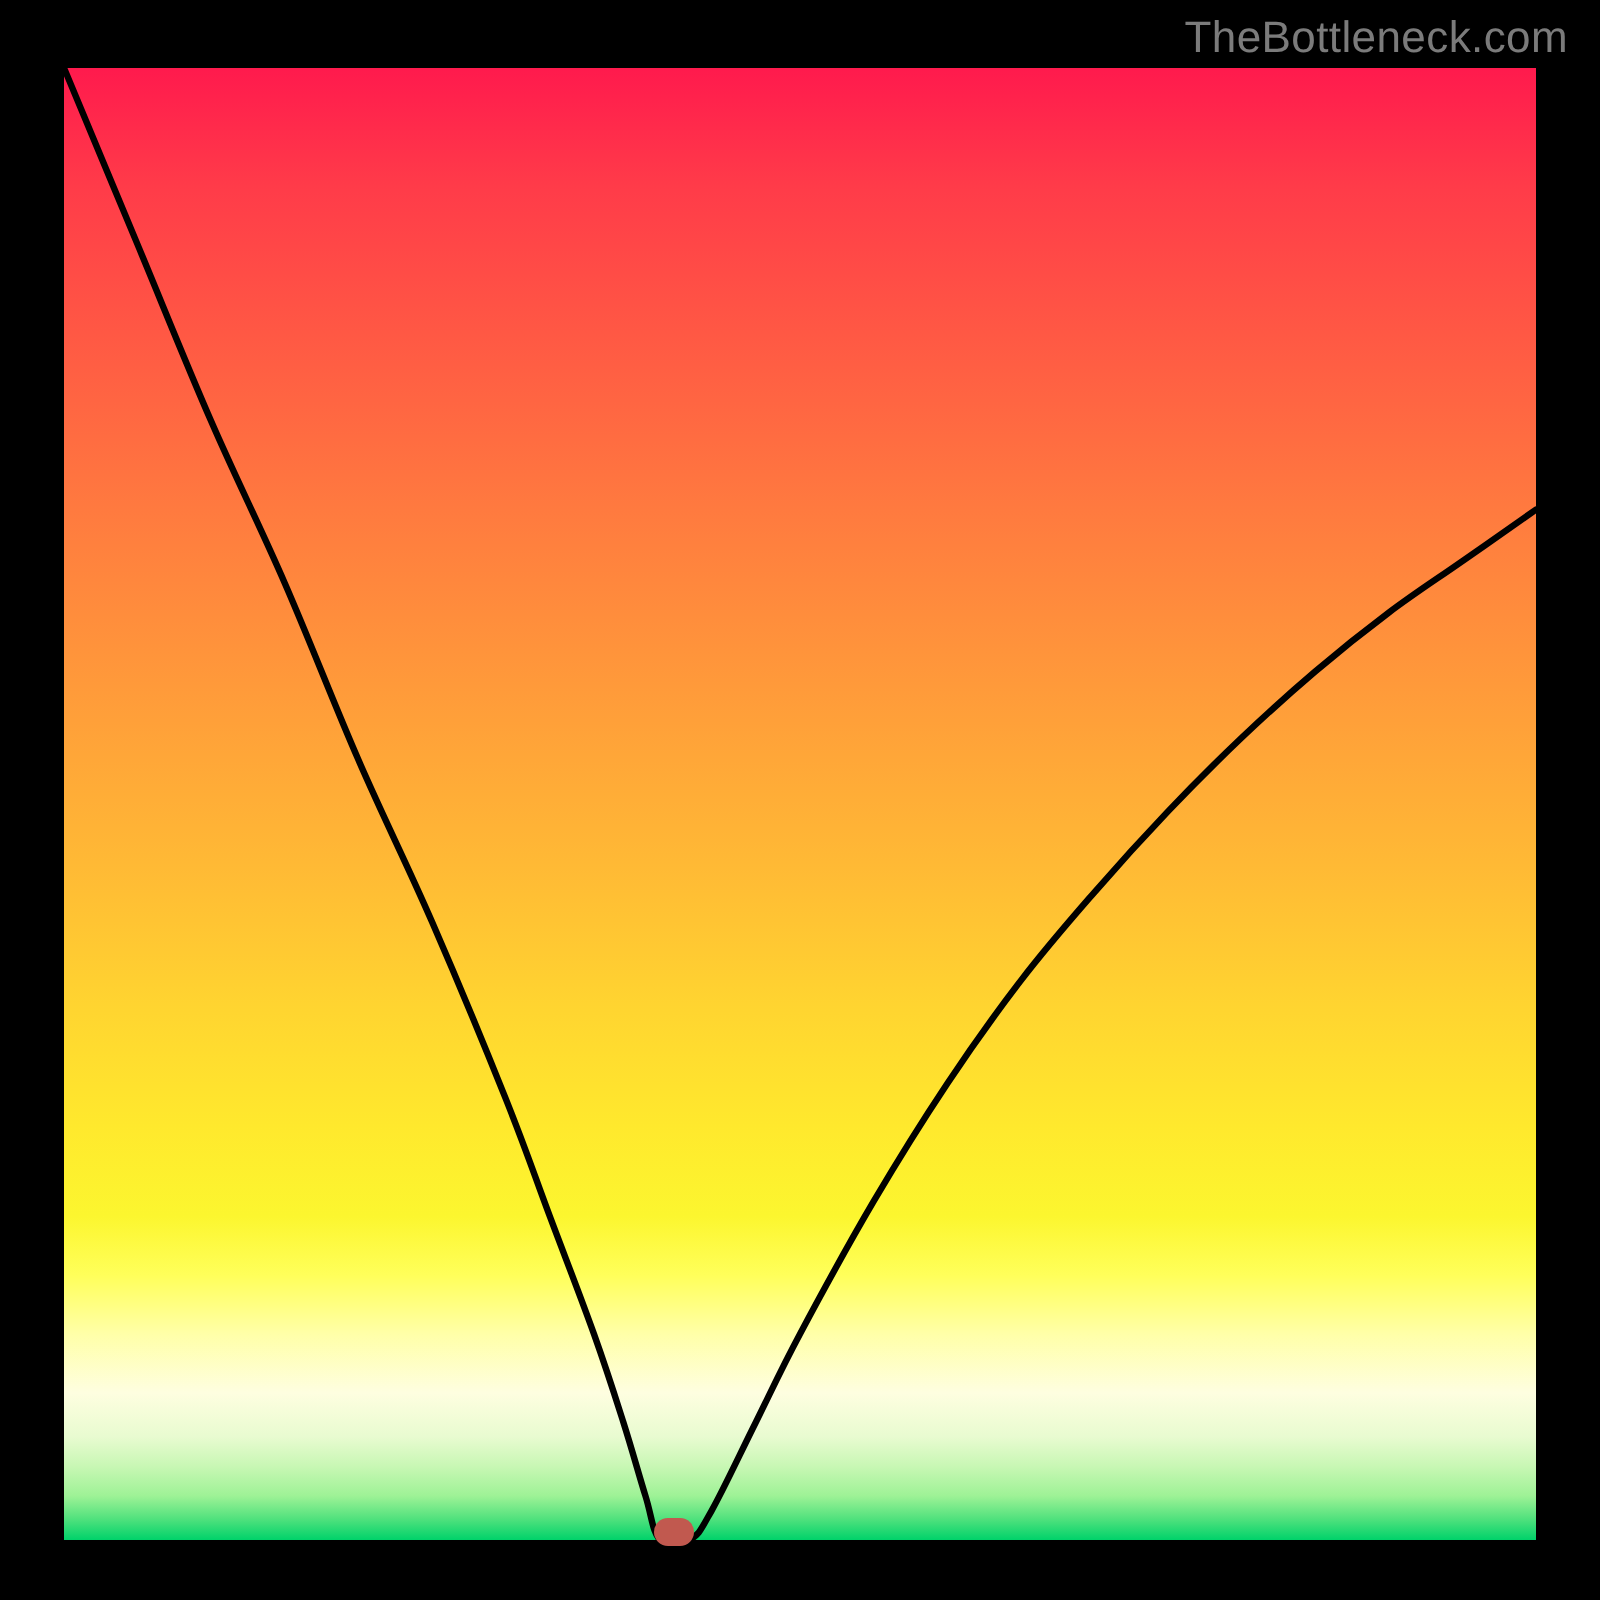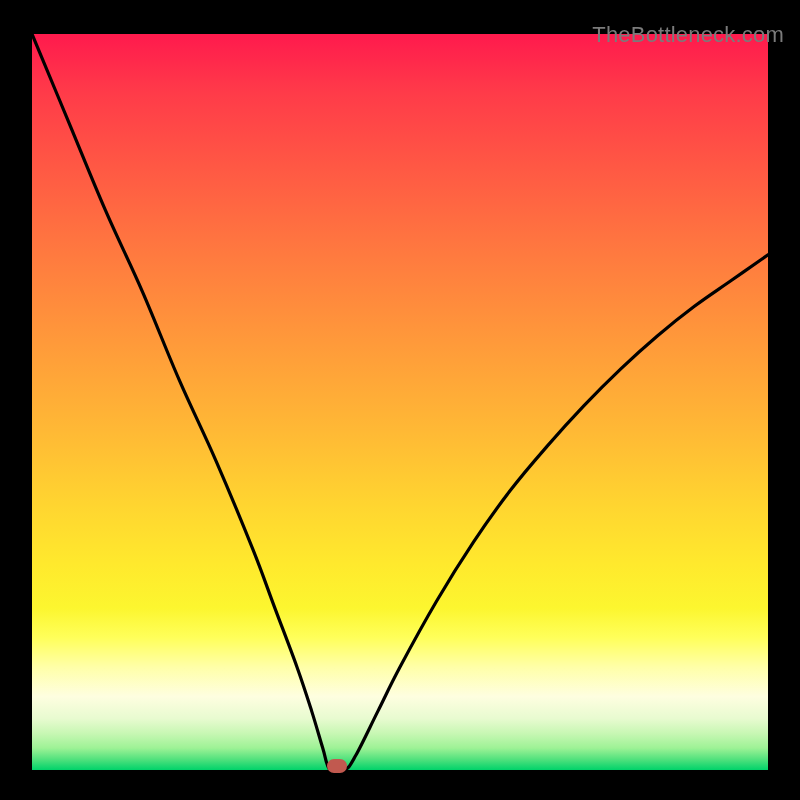--- a/index.html
+++ b/index.html
@@ -46,21 +46,21 @@
   }
   svg.curve {
     position: absolute;
     left: 0;
     top: 0;
     width: 736px;
     height: 736px;
   }
   .watermark {
     position: absolute;
-    top: 22px;
+    top: 6px;
     right: 16px;
     color: #7b7b7b;
     font-size: 22px;
     font-weight: 500;
     letter-spacing: 0.2px;
   }
   .marker {
     position: absolute;
     width: 20px;
     height: 14px;

